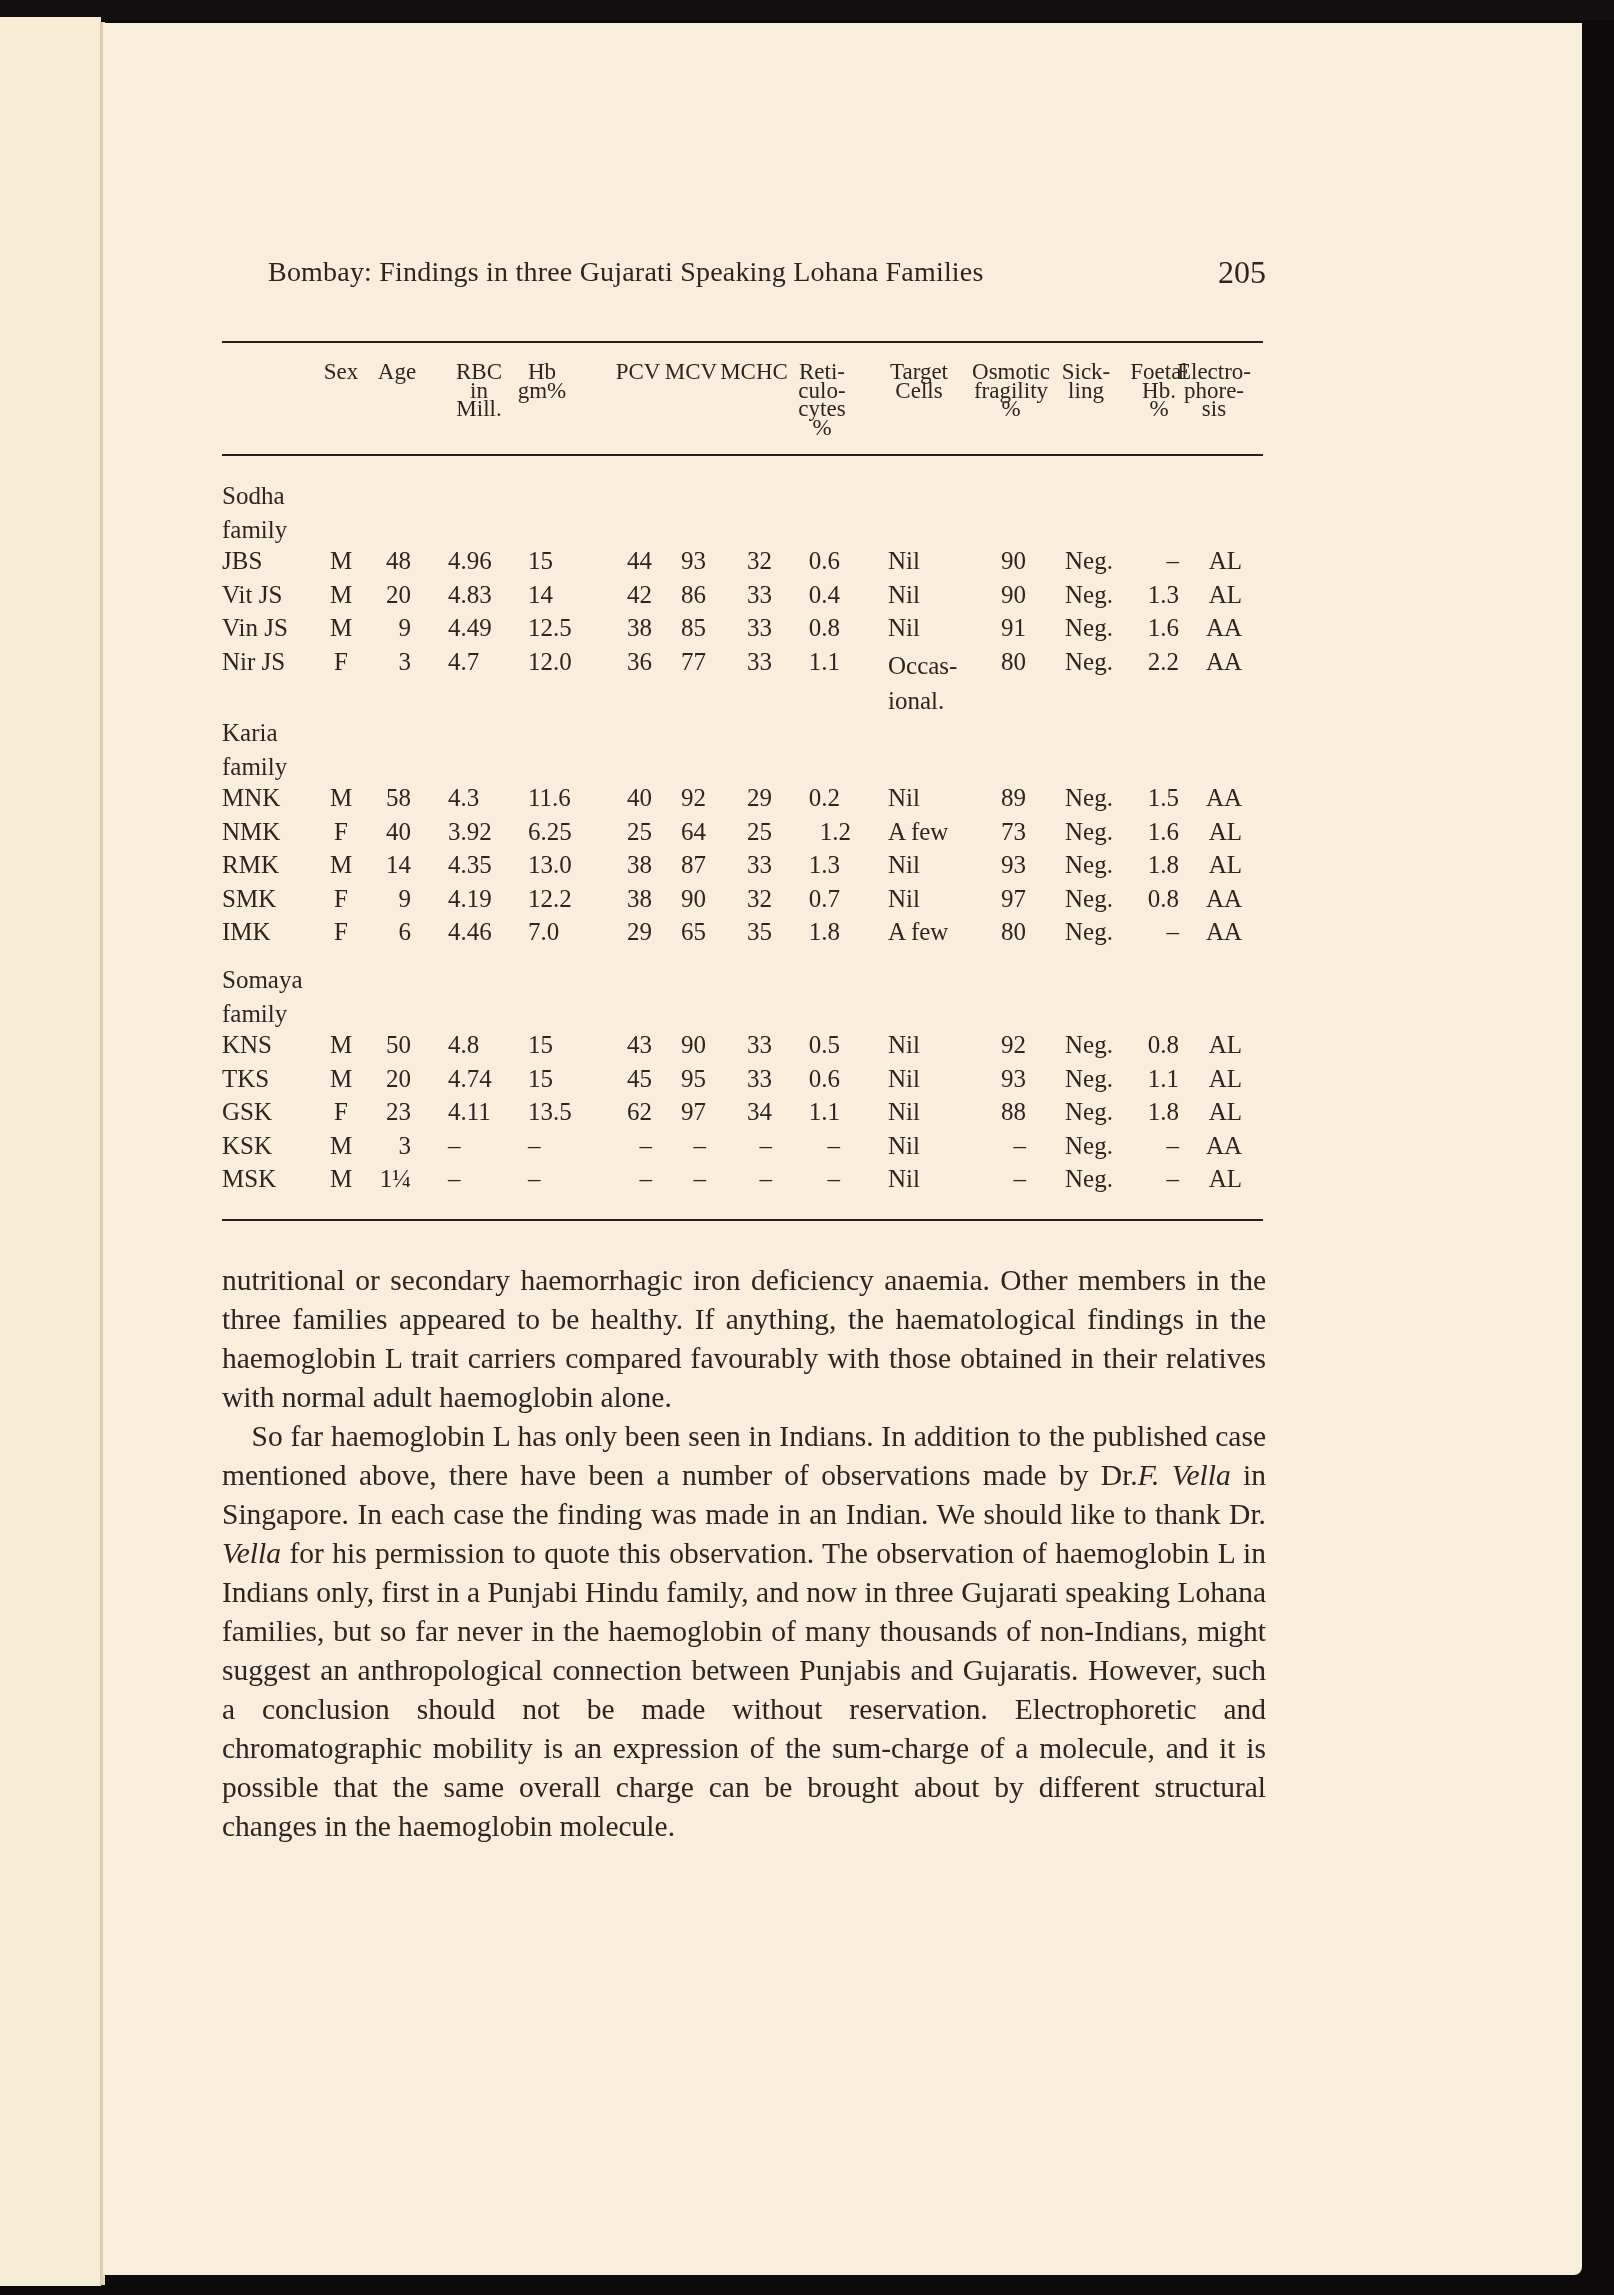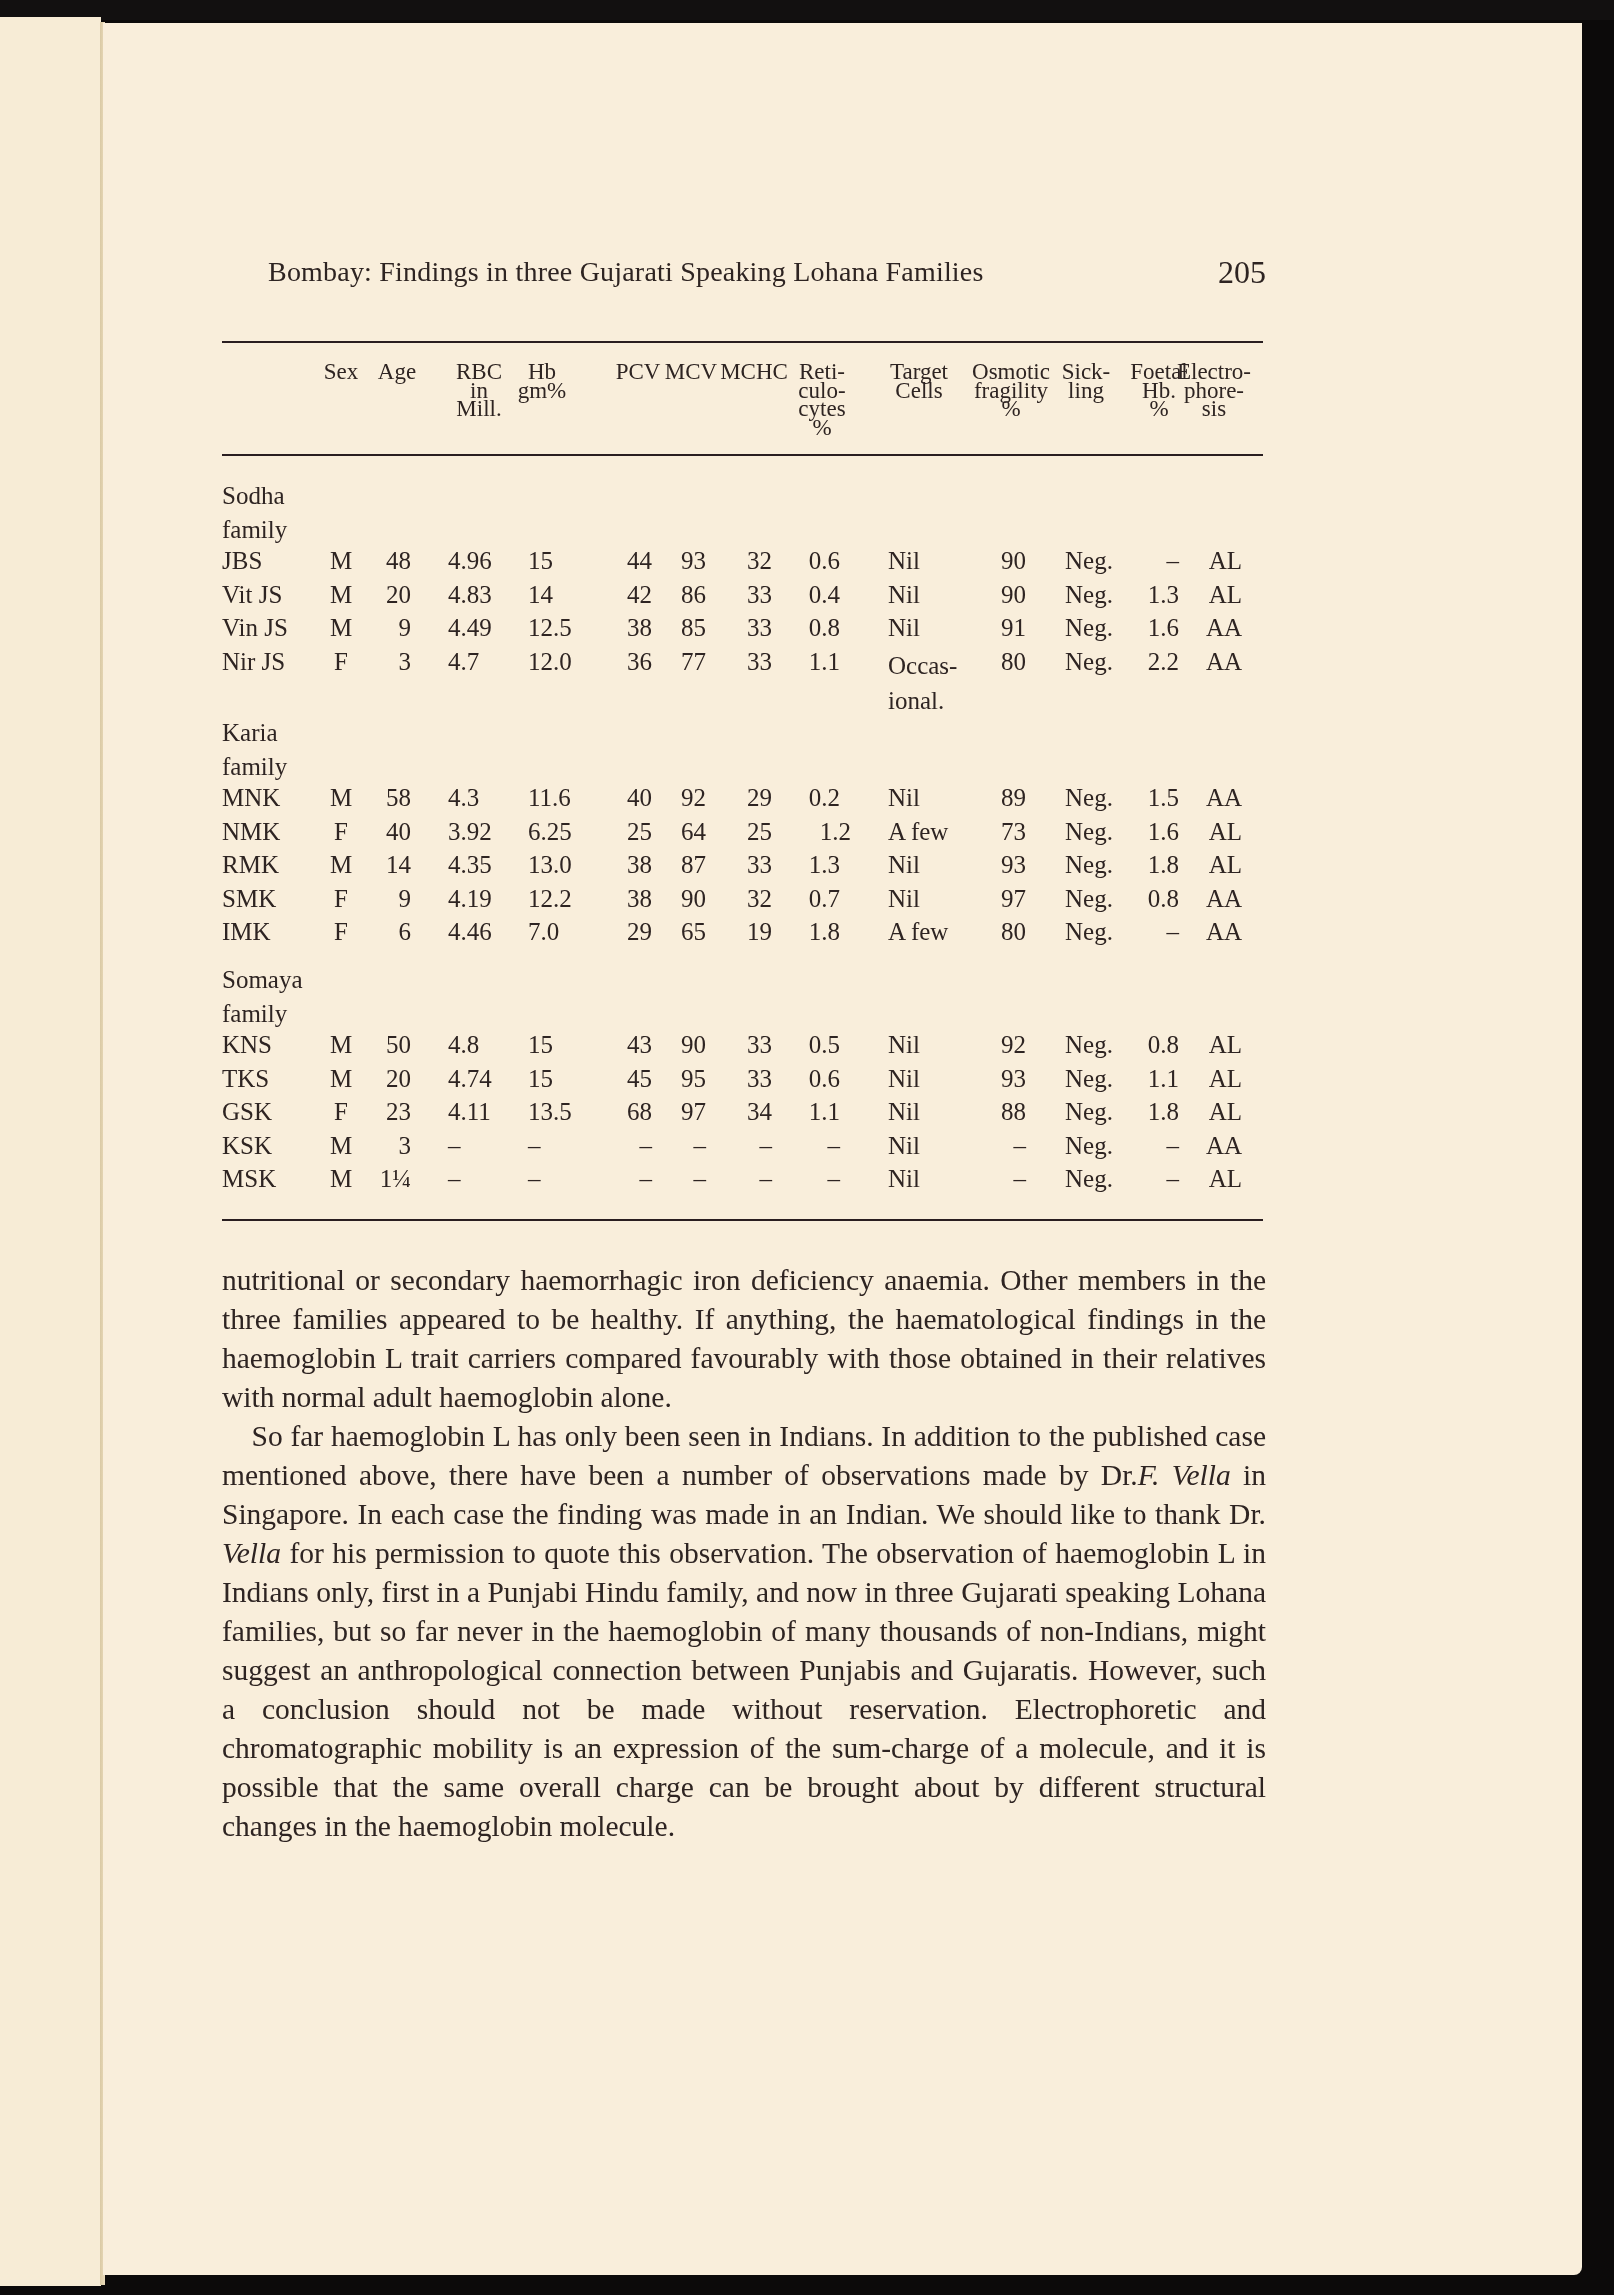--- a/index.html
+++ b/index.html
@@ -214,21 +214,21 @@
     <div class="cell" style="top: 885px; white-space: pre-line; left: 1065px; text-align: left;">Neg.</div>
     <div class="cell" style="top: 885px; white-space: pre-line; left: 1134px; width: 45px; text-align: right;">0.8</div>
     <div class="cell" style="top: 885px; white-space: pre-line; left: 1180px; width: 62px; text-align: right;">AA</div>
     <div class="cell c-name" style="left: 222px; top: 918px;">IMK</div>
     <div class="cell" style="top: 918px; white-space: pre-line; left: 324px; width: 34px; text-align: center;">F</div>
     <div class="cell" style="top: 918px; white-space: pre-line; left: 366px; width: 45px; text-align: right;">6</div>
     <div class="cell" style="top: 918px; white-space: pre-line; left: 448px; text-align: left;">4.46</div>
     <div class="cell" style="top: 918px; white-space: pre-line; left: 528px; text-align: left;">7.0</div>
     <div class="cell" style="top: 918px; white-space: pre-line; left: 607px; width: 45px; text-align: right;">29</div>
     <div class="cell" style="top: 918px; white-space: pre-line; left: 661px; width: 45px; text-align: right;">65</div>
-    <div class="cell" style="top: 918px; white-space: pre-line; left: 727px; width: 45px; text-align: right;">19</div>
+    <div class="cell" style="top: 918px; white-space: pre-line; left: 727px; width: 45px; text-align: right;">35</div>
     <div class="cell" style="top: 918px; white-space: pre-line; left: 783px; width: 57px; text-align: right;">1.8</div>
     <div class="cell" style="top: 918px; white-space: pre-line; left: 888px; text-align: left;">A few</div>
     <div class="cell" style="top: 918px; white-space: pre-line; left: 981px; width: 45px; text-align: right;">80</div>
     <div class="cell" style="top: 918px; white-space: pre-line; left: 1065px; text-align: left;">Neg.</div>
     <div class="cell" style="top: 918px; white-space: pre-line; left: 1134px; width: 45px; text-align: right;">–</div>
     <div class="cell" style="top: 918px; white-space: pre-line; left: 1180px; width: 62px; text-align: right;">AA</div>
     <div class="family-label" style="left: 222px; top: 963px;">Somaya
 family</div>
     <div class="cell c-name" style="left: 222px; top: 1031px;">KNS</div>
     <div class="cell" style="top: 1031px; white-space: pre-line; left: 324px; width: 34px; text-align: center;">M</div>
@@ -256,21 +256,21 @@
     <div class="cell" style="top: 1065px; white-space: pre-line; left: 888px; text-align: left;">Nil</div>
     <div class="cell" style="top: 1065px; white-space: pre-line; left: 981px; width: 45px; text-align: right;">93</div>
     <div class="cell" style="top: 1065px; white-space: pre-line; left: 1065px; text-align: left;">Neg.</div>
     <div class="cell" style="top: 1065px; white-space: pre-line; left: 1134px; width: 45px; text-align: right;">1.1</div>
     <div class="cell" style="top: 1065px; white-space: pre-line; left: 1180px; width: 62px; text-align: right;">AL</div>
     <div class="cell c-name" style="left: 222px; top: 1098px;">GSK</div>
     <div class="cell" style="top: 1098px; white-space: pre-line; left: 324px; width: 34px; text-align: center;">F</div>
     <div class="cell" style="top: 1098px; white-space: pre-line; left: 366px; width: 45px; text-align: right;">23</div>
     <div class="cell" style="top: 1098px; white-space: pre-line; left: 448px; text-align: left;">4.11</div>
     <div class="cell" style="top: 1098px; white-space: pre-line; left: 528px; text-align: left;">13.5</div>
-    <div class="cell" style="top: 1098px; white-space: pre-line; left: 607px; width: 45px; text-align: right;">68</div>
+    <div class="cell" style="top: 1098px; white-space: pre-line; left: 607px; width: 45px; text-align: right;">62</div>
     <div class="cell" style="top: 1098px; white-space: pre-line; left: 661px; width: 45px; text-align: right;">97</div>
     <div class="cell" style="top: 1098px; white-space: pre-line; left: 727px; width: 45px; text-align: right;">34</div>
     <div class="cell" style="top: 1098px; white-space: pre-line; left: 783px; width: 57px; text-align: right;">1.1</div>
     <div class="cell" style="top: 1098px; white-space: pre-line; left: 888px; text-align: left;">Nil</div>
     <div class="cell" style="top: 1098px; white-space: pre-line; left: 981px; width: 45px; text-align: right;">88</div>
     <div class="cell" style="top: 1098px; white-space: pre-line; left: 1065px; text-align: left;">Neg.</div>
     <div class="cell" style="top: 1098px; white-space: pre-line; left: 1134px; width: 45px; text-align: right;">1.8</div>
     <div class="cell" style="top: 1098px; white-space: pre-line; left: 1180px; width: 62px; text-align: right;">AL</div>
     <div class="cell c-name" style="left: 222px; top: 1132px;">KSK</div>
     <div class="cell" style="top: 1132px; white-space: pre-line; left: 324px; width: 34px; text-align: center;">M</div>

